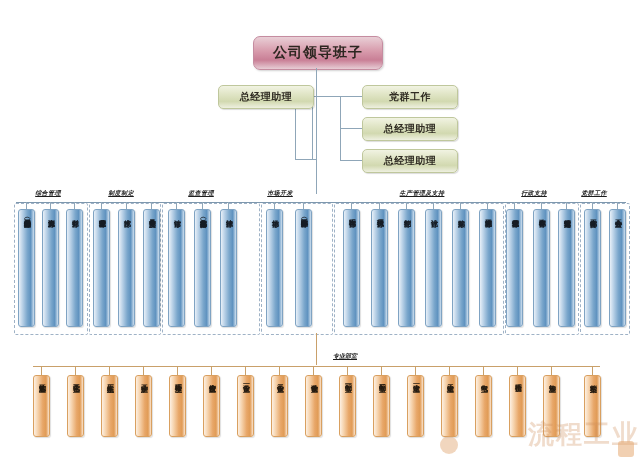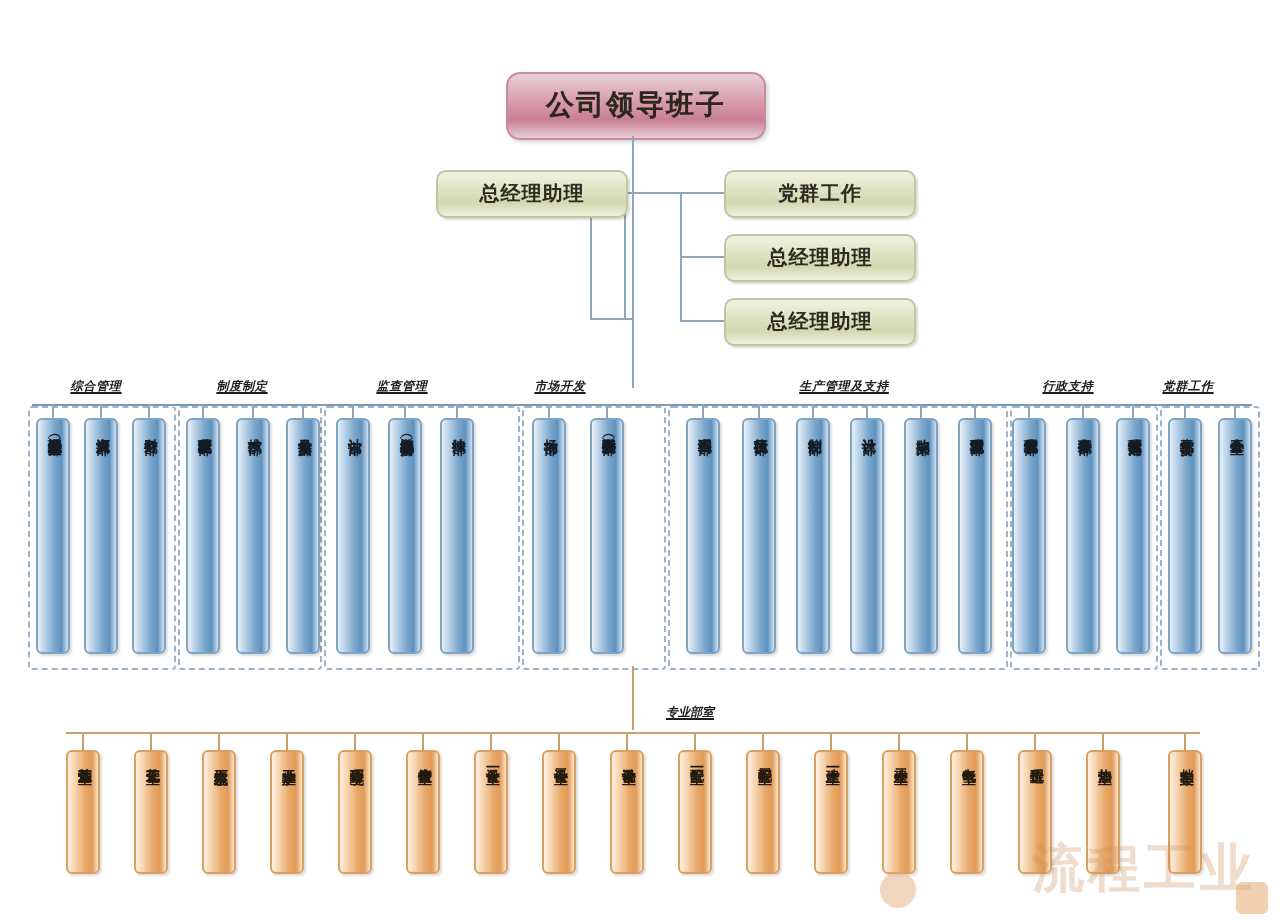--- a/index.html
+++ b/index.html
@@ -113,21 +113,21 @@
     color:rgba(214,150,96,.62);
     letter-spacing:1px;
     pointer-events:none;
   }
   .wm .sq{
     width:16px;height:16px;border-radius:3px;
     background:rgba(230,170,115,.55);
     display:inline-block;
   }
   .wm-big{
-    position:absolute;right:12px;bottom:8px;
+    position:absolute;right:0;bottom:8px;
     font-size:26px;font-weight:bold;
     color:rgba(205,140,85,.30);
     letter-spacing:2px;pointer-events:none;
     white-space:nowrap;
     text-align:right;
   }
   .wm-circle{
     position:absolute;right:182px;bottom:6px;
     width:18px;height:18px;border-radius:50%;
     background:rgba(225,165,110,.45);

